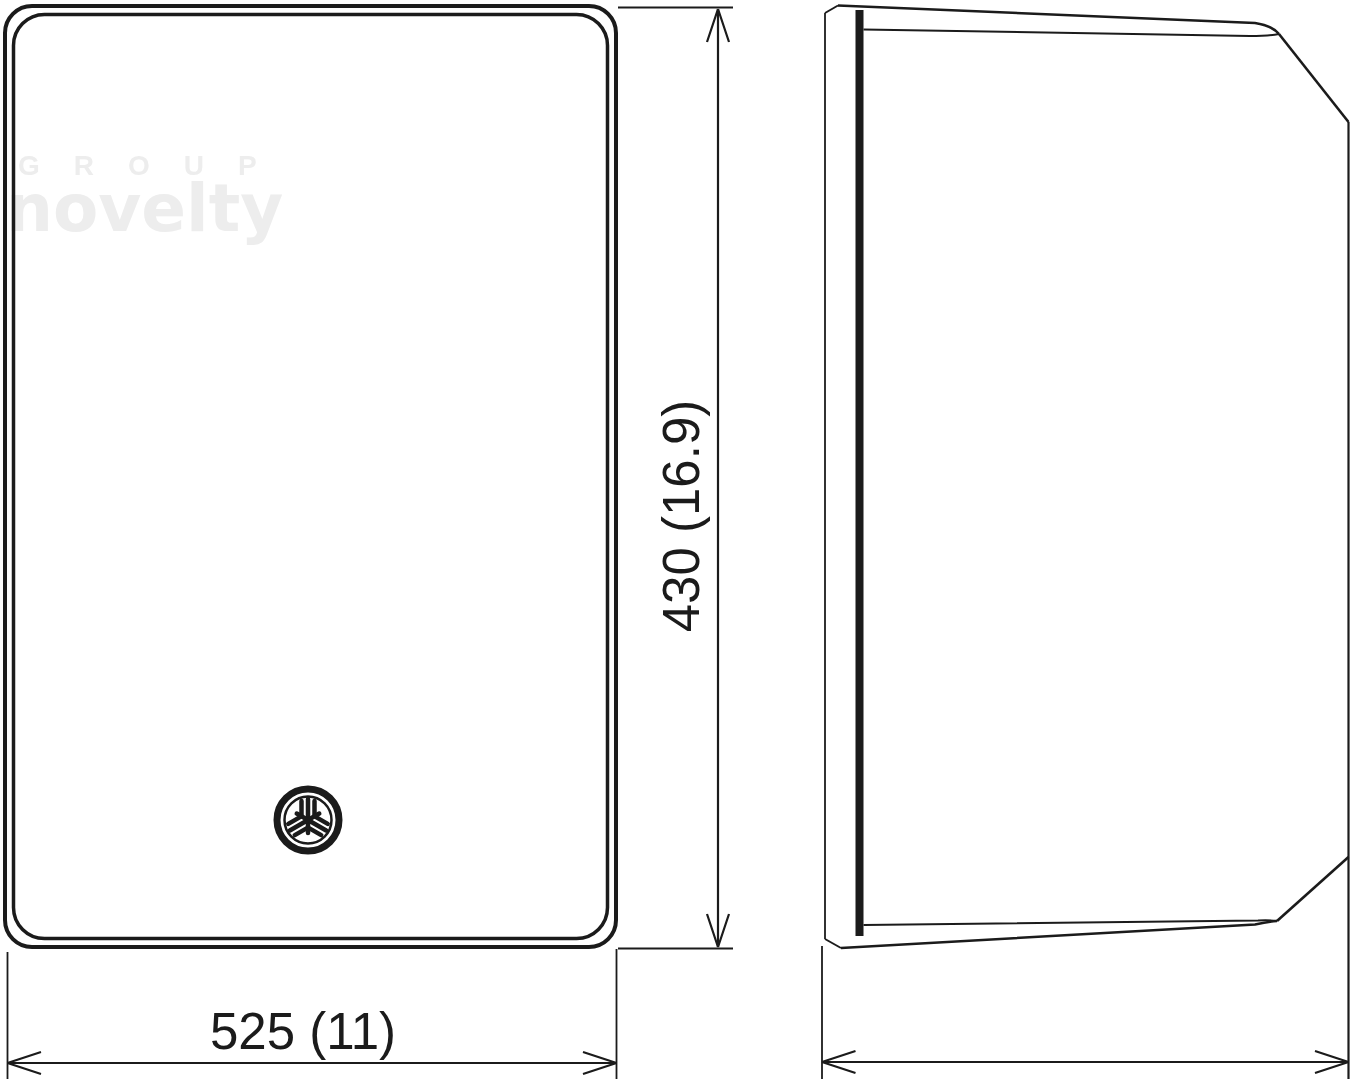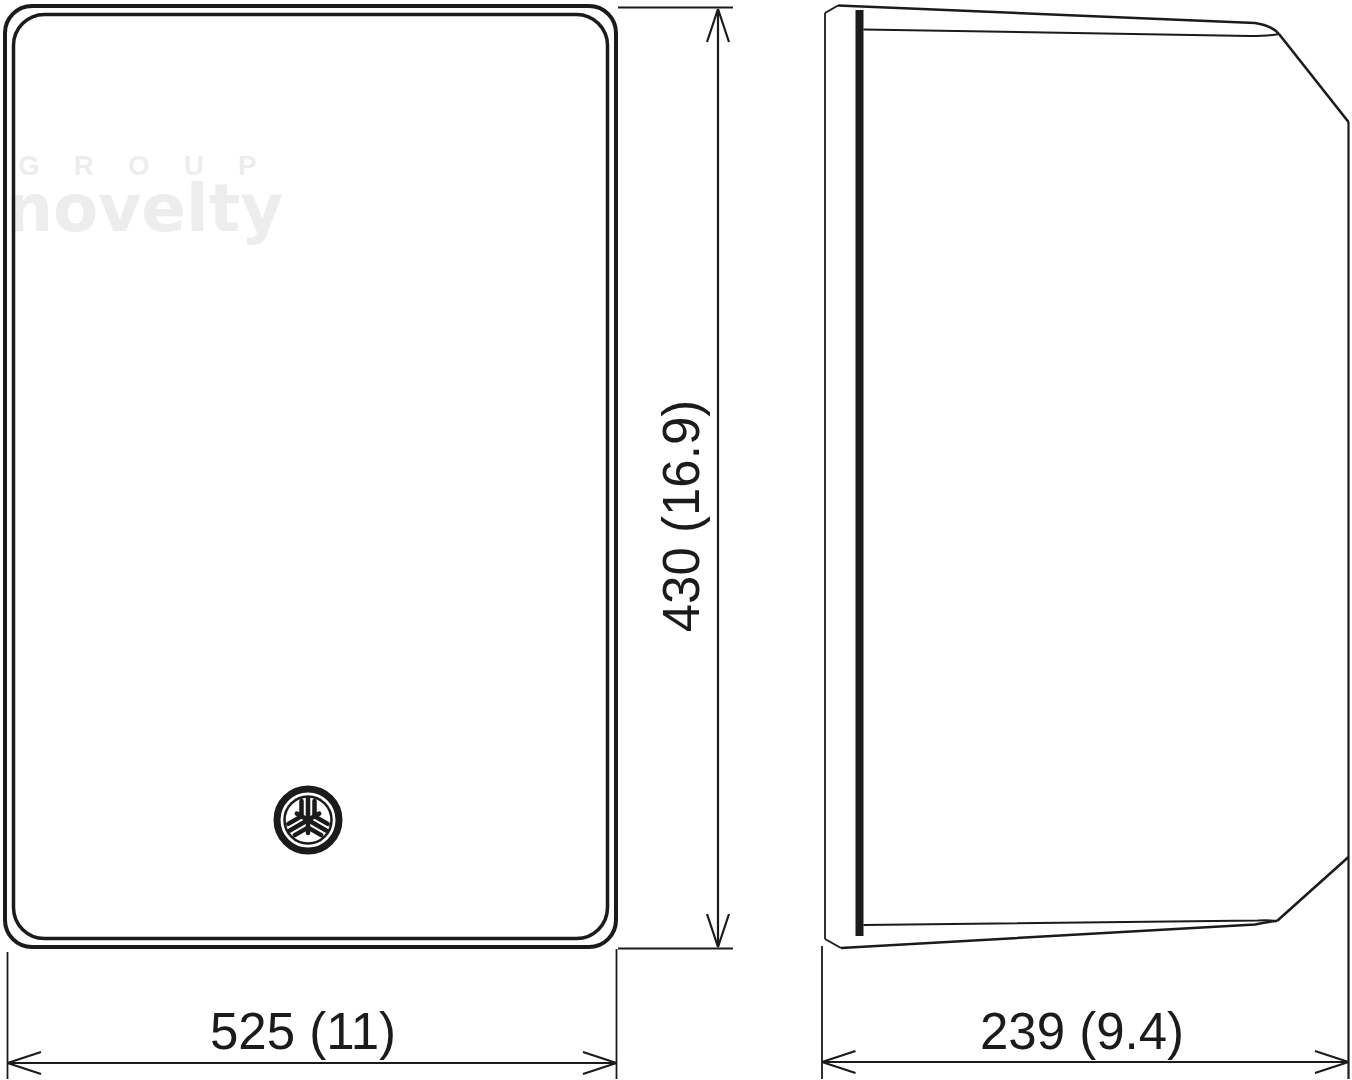--- a/index.html
+++ b/index.html
@@ -149,15 +149,14 @@
         <path class="w-dim" d="M 1348.5,122 L 1348.5,1079"></path>
         <path class="w-dim" d="M 822,1062 L 1348.5,1062"></path>
         <path class="w-dim" d="M 822,1062 L 855.5,1051 M 822,1062 L 855.5,1073"></path>
         <path class="w-dim" d="M 1348.5,1062 L 1315,1051 M 1348.5,1062 L 1315,1073"></path>
       </g>
     </g>
   </svg>
 
   <div class="dim-label dim-height">430 (16.9)</div>
   <div class="dim-label dim-width-front">525 (11)</div>
-  <div class="dim-label dim-depth-side">239 (9.4)</div>
 
 </div>
 
 </body></html>

